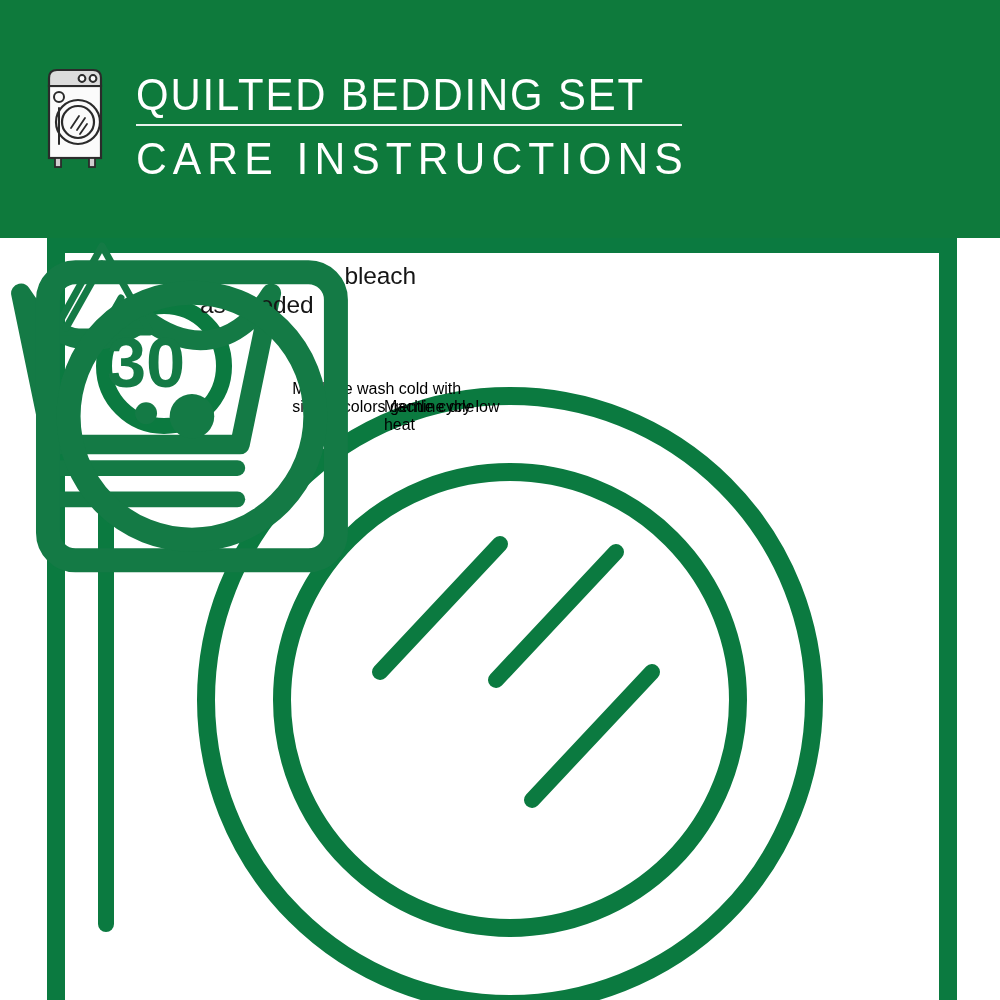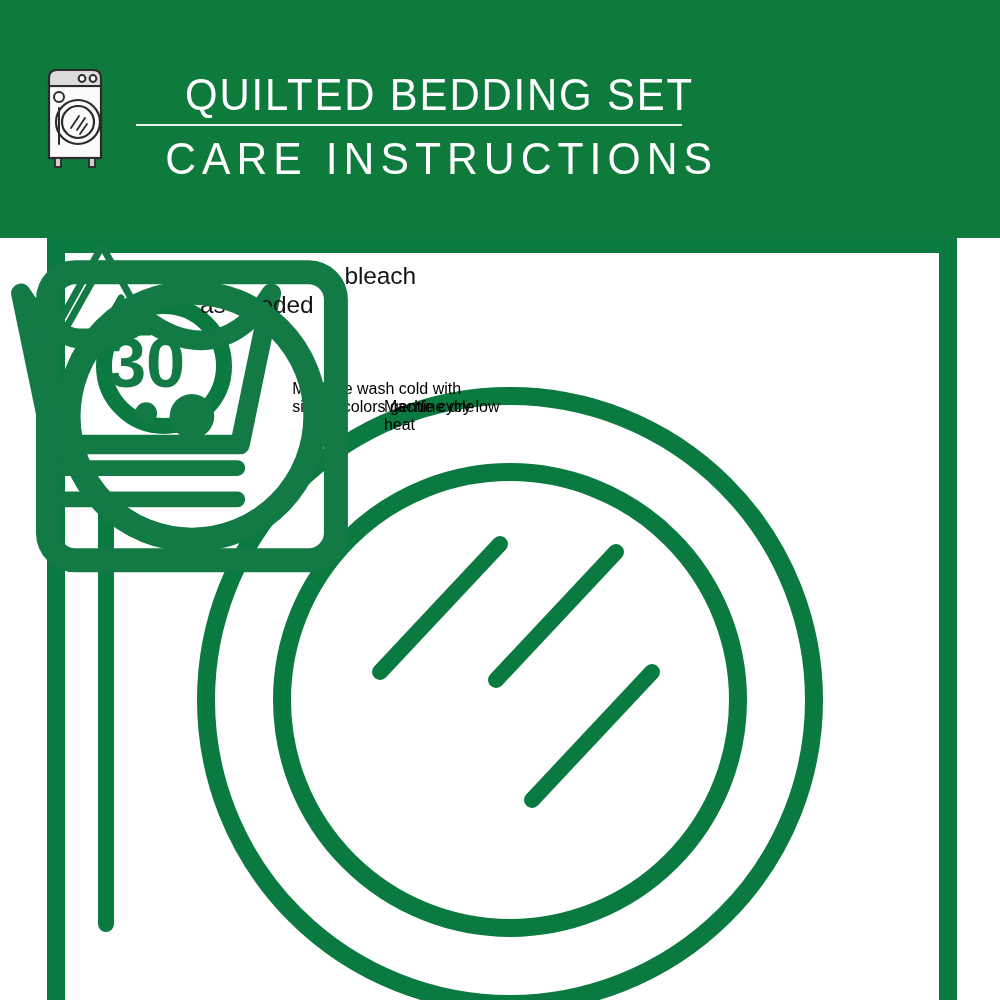--- a/index.html
+++ b/index.html
@@ -31,21 +31,20 @@
     left: 44px;
     top: 66px;
     width: 68px;
     height: 104px;
   }
   #header-titles {
     position: absolute;
     left: 136px;
     top: 70px;
     width: 600px;
-    text-align: right;
   }
   #title-line1 {
     font-family: "Liberation Sans", sans-serif;
     font-size: 45px;
     font-weight: 300;
     letter-spacing: 2.0px;
     color: #ffffff;
     line-height: 50px;
     white-space: nowrap;
     transform: scaleX(0.93);

